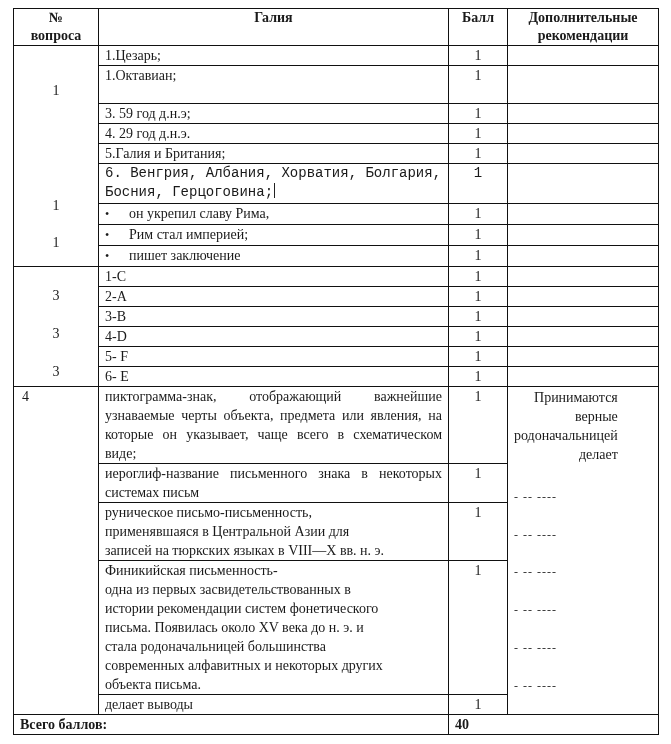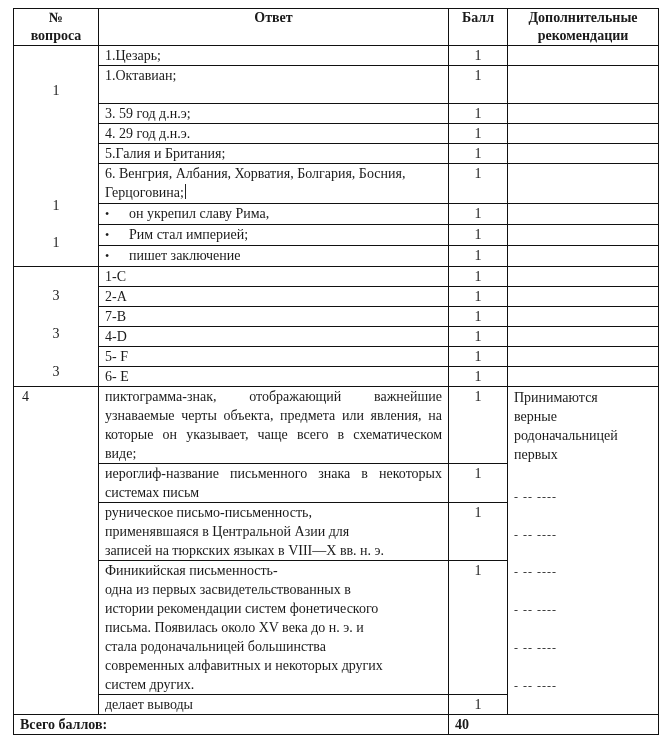--- a/index.html
+++ b/index.html
@@ -46,21 +46,21 @@
       text-align: center;
       vertical-align: top;
       font-size: 14px;
       line-height: 18px;
       padding-top: 0;
       padding-bottom: 0;
     }
     .hdr-row { height: 36px; }
     .r20 { height: 20px; }
     .r38 { height: 38px; }
-    .r40 { height: 40px; }
+    .r40 { height: 40px; font-family: Liberation Mono, monospace; }
 
     td.num {
       text-align: center;
       vertical-align: middle;
       padding: 0;
     }
     td.num-left {
       text-align: left;
       padding-left: 8px;
     }
@@ -116,21 +116,21 @@
         <col class="c-ball">
         <col class="c-rec">
   </colgroup>
 
   <tbody>
         <tr class="hdr-row">
     <th>
       <div>№</div>
       <div>вопроса</div>
     </th>
-    <th>Ответ</th>
+    <th>Галия</th>
     <th>Балл</th>
     <th>
       <div>Дополнительные</div>
       <div>рекомендации</div>
     </th>
   </tr>
 
   <tr class="r20">
     <td class="num" rowspan="9" style="vertical-align:top;padding:0;">
       <div style="position:relative;height:218px;">
@@ -201,21 +201,21 @@
     <td class="ans">1-C</td>
     <td class="ball">1</td>
     <td class="rec"></td>
   </tr>
   <tr class="r20">
     <td class="ans">2-A</td>
     <td class="ball">1</td>
     <td class="rec"></td>
   </tr>
   <tr class="r20">
-    <td class="ans">7-B</td>
+    <td class="ans">3-B</td>
     <td class="ball">1</td>
     <td class="rec"></td>
   </tr>
   <tr class="r20">
     <td class="ans">4-D</td>
     <td class="ball">1</td>
     <td class="rec"></td>
   </tr>
   <tr class="r20">
     <td class="ans">5- F</td>
@@ -226,26 +226,26 @@
     <td class="ans">6- E</td>
     <td class="ball">1</td>
     <td class="rec"></td>
   </tr>
 
   <tr style="height:77px;">
     <td class="num num-left" rowspan="5" style="vertical-align:top;text-align:left;padding-left:8px;">4</td>
     <td class="ans justify">пиктограмма-знак, отображающий важнейшие узнаваемые черты объекта, предмета или явления, на которые он указывает, чаще всего в схематическом виде;</td>
     <td class="ball">1</td>
     <td class="rec" rowspan="5" style="padding:0;">
-      <div style="position:relative;height:327px;">
+      <div style="position:relative;height:327px;text-align:right;">
         <div style="position:absolute;left:6px;top:1px;">
           <div>Принимаются</div>
           <div>верные</div>
           <div>родоначальницей</div>
-          <div>первых</div>
+          <div>делает</div>
         </div>
         <div class="dash" style="position:absolute;left:6px;top:104px;">- -- ----</div>
         <div class="dash" style="position:absolute;left:6px;top:142px;">- -- ----</div>
         <div class="dash" style="position:absolute;left:6px;top:179px;">- -- ----</div>
         <div class="dash" style="position:absolute;left:6px;top:217px;">- -- ----</div>
         <div class="dash" style="position:absolute;left:6px;top:255px;">- -- ----</div>
         <div class="dash" style="position:absolute;left:6px;top:293px;">- -- ----</div>
       </div>
     </td>
   </tr>
@@ -262,21 +262,21 @@
     <td class="ball">1</td>
   </tr>
   <tr style="height:134px;">
     <td class="ans">
       <div>Финикийская письменность-</div>
       <div>одна из первых засвидетельствованных в</div>
       <div>истории рекомендации систем фонетического</div>
       <div>письма. Появилась около XV века до н. э. и</div>
       <div>стала родоначальницей большинства</div>
       <div>современных алфавитных и некоторых других</div>
-      <div>систем других.</div>
+      <div>объекта письма.</div>
     </td>
     <td class="ball">1</td>
   </tr>
   <tr class="r20">
     <td class="ans">делает выводы</td>
     <td class="ball">1</td>
   </tr>
 
   <tr style="height:19px;">
     <td colspan="2" class="total-label">Всего баллов:</td>

